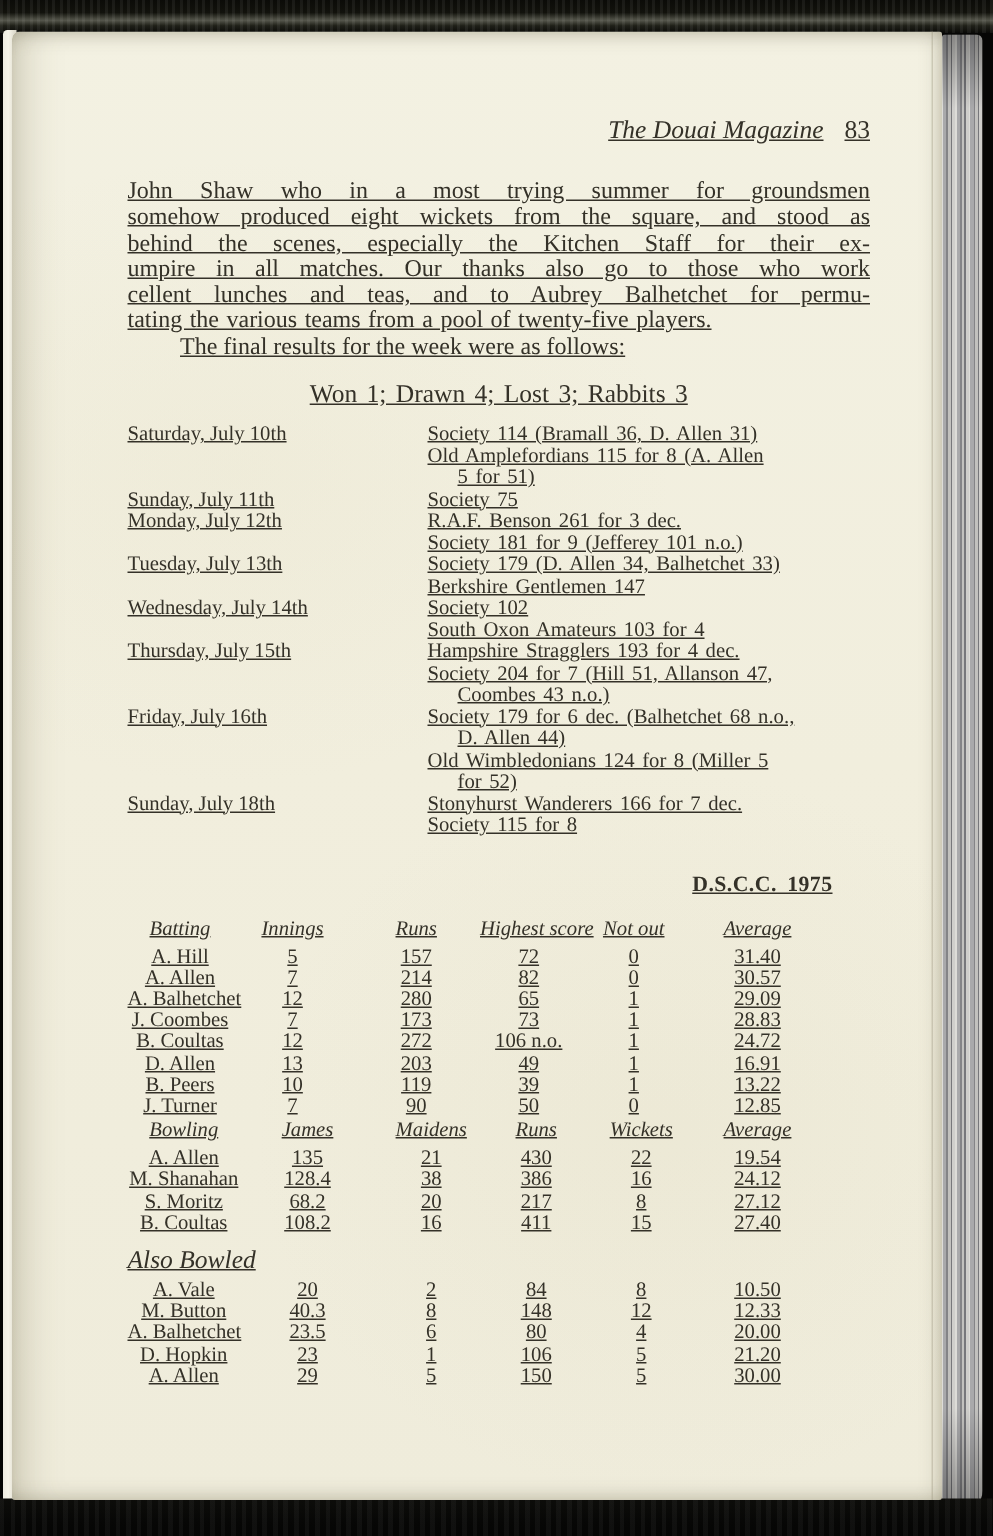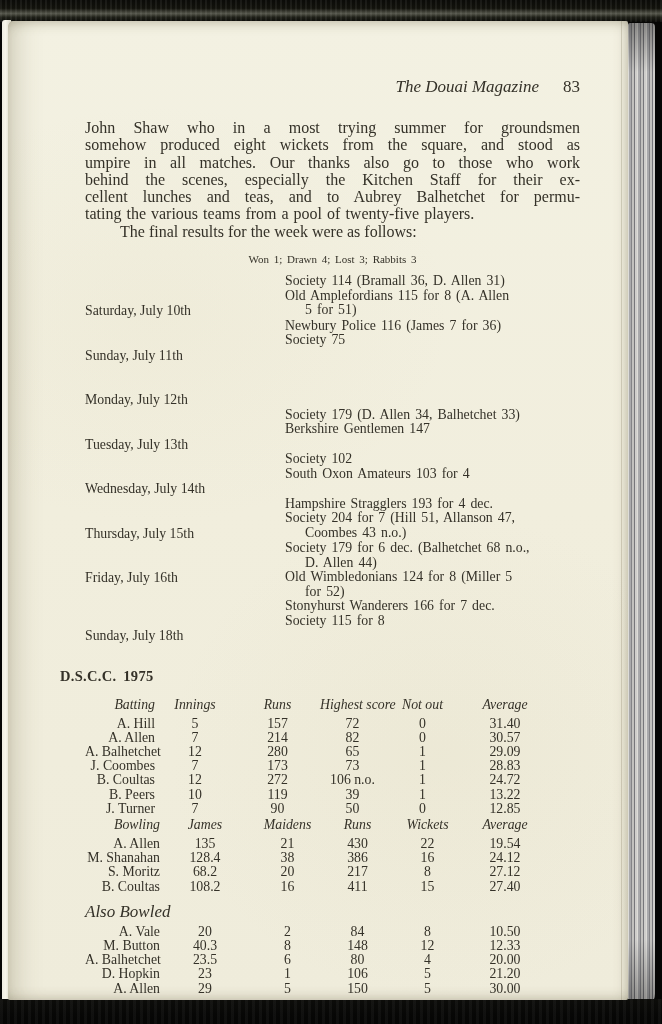--- a/index.html
+++ b/index.html
@@ -25,48 +25,48 @@
       radial-gradient(420px 300px at 24% 30%, rgba(214,205,168,0.10), rgba(0,0,0,0) 70%),
       radial-gradient(380px 340px at 70% 75%, rgba(210,202,168,0.12), rgba(0,0,0,0) 72%),
       linear-gradient(180deg,#f3f1e2 0%,#f1eedd 50%,#efecdb 100%);
     border-radius:5px 2px 2px 2px;
     box-shadow: inset 26px 0 30px -24px rgba(95,85,55,0.35),
                 inset -9px 0 14px -9px rgba(120,112,90,0.45),
                 inset 0 10px 14px -10px rgba(80,75,50,0.35),
                 inset 0 -10px 14px -10px rgba(80,75,50,0.30);}
   .page::after{content:"";position:absolute;top:0;bottom:0;right:6px;width:1px;
     background:rgba(150,143,120,0.35);}
-  .content{position:absolute;left:77px;right:48px;top:0;bottom:0;color:#343128;}
+  .content{position:absolute;left:77px;right:48px;top:0;bottom:0;color:#343128;text-decoration:underline;}
 
   .running-head{margin-top:56px;display:flex;justify-content:flex-end;align-items:baseline;
     gap:14px;font-size:17px;}
   .mag-title{font-style:italic;}
-  .page-num{font-style:normal;margin-left:10px;}
+  .page-num{font-style:normal;}
 
   .para{margin-top:22px;}
   .p-line{font-size:16px;line-height:17.3px;word-spacing:1px;white-space:normal;}
   .p-line.just{text-align:justify;text-align-last:justify;}
   .results-intro{padding-left:35px;font-size:16px;line-height:17.3px;}
 
-  .summary{margin-top:13px;text-align:center;font-size:11px;word-spacing:2px;}
+  .summary{margin-top:13px;text-align:center;font-size:17px;word-spacing:2px;}
 
   .fixtures{margin-top:9px;font-size:13.8px;line-height:14.5px;}
   .fixture{display:flex;}
-  .f-date{width:200px;flex:none;white-space:nowrap;margin-top:30px;}
+  .f-date{width:200px;flex:none;white-space:nowrap;}
   .f-res{flex:1;}
   .f-line{white-space:nowrap;word-spacing:1.6px;}
   .f-line.cont{padding-left:20px;}
 
-  .stats-title{margin:24px 0 0;text-align:left;transform:translateX(-25px);
+  .stats-title{margin:24px 0 0;text-align:right;transform:translateX(-25px);
     font-size:14.5px;font-weight:bold;letter-spacing:0.3px;word-spacing:3px;}
 
   table.stats{table-layout:fixed;border-collapse:collapse;width:495px;font-size:13.8px;color:#343128;}
   .stats th{font-style:italic;font-weight:normal;text-align:center;padding:0 0 4px;white-space:nowrap;}
   .stats td{text-align:center;line-height:14.2px;padding:0;white-space:nowrap;}
-  .stats th.name,.stats td.name{text-align:right;}
+  .stats th.name,.stats td.name{text-align:center;}
   #batting{margin-top:12px;}
   #bowling{margin-top:1px;}
   .also-title{margin-top:10px;font-style:italic;font-size:17px;line-height:15px;}
   #alsobowled{margin-top:6px;}
 </style>
 </head>
 <body>
 
 <div class="scene">
   <div class="cover-top"></div>
@@ -78,46 +78,49 @@
     <div class="content">
 
       <div class="running-head">
         <span class="mag-title">The Douai Magazine</span>
         <span class="page-num">83</span>
       </div>
 
       <div class="para" id="para">
           <div class="p-line just">John Shaw who in a most trying summer for groundsmen</div>
           <div class="p-line just">somehow produced eight wickets from the square, and stood as</div>
+          <div class="p-line just">behind the scenes, especially the Kitchen Staff for their ex-</div>
           <div class="p-line just">umpire in all matches. Our thanks also go to those who work</div>
-          <div class="p-line just">behind the scenes, especially the Kitchen Staff for their ex-</div>
           <div class="p-line just">cellent lunches and teas, and to Aubrey Balhetchet for permu-</div>
           <div class="p-line">tating the various teams from a pool of twenty-five players.</div>
         </div>
       <div class="results-intro">The final results for the week were as follows:</div>
       <div class="summary">Won 1; Drawn 4; Lost 3; Rabbits 3</div>
 
       <div class="fixtures" id="fixtures">
           <div class="fixture">
             <div class="f-date">Saturday, July 10th</div>
             <div class="f-res">
               <div class="f-line">Society 114 (Bramall 36, D. Allen 31)</div>
               <div class="f-line">Old Amplefordians 115 for 8 (A. Allen</div>
               <div class="f-line cont">5 for 51)</div>
             </div>
           </div>
           <div class="fixture">
             <div class="f-date">Sunday, July 11th</div>
             <div class="f-res">
-              <div class="f-line">Newbury Police 116 (James 7 for 36)</div>
               <div class="f-line">Society 75</div>
             </div>
           </div>
           <div class="fixture">
             <div class="f-date">Monday, July 12th</div>
+            <div class="f-res">
+              <div class="f-line">R.A.F. Benson 261 for 3 dec.</div>
+              <div class="f-line">Society 181 for 9 (Jefferey 101 n.o.)</div>
+            </div>
           </div>
           <div class="fixture">
             <div class="f-date">Tuesday, July 13th</div>
             <div class="f-res">
               <div class="f-line">Society 179 (D. Allen 34, Balhetchet 33)</div>
               <div class="f-line">Berkshire Gentlemen 147</div>
             </div>
           </div>
           <div class="fixture">
             <div class="f-date">Wednesday, July 14th</div>
@@ -214,20 +217,29 @@
             <tr>
               <td class="name">B. Coultas</td>
               <td>12</td>
               <td>272</td>
               <td>106 n.o.</td>
               <td>1</td>
               <td>24.72</td>
               <td></td>
             </tr>
             <tr>
+              <td class="name">D. Allen</td>
+              <td>13</td>
+              <td>203</td>
+              <td>49</td>
+              <td>1</td>
+              <td>16.91</td>
+              <td></td>
+            </tr>
+            <tr>
               <td class="name">B. Peers</td>
               <td>10</td>
               <td>119</td>
               <td>39</td>
               <td>1</td>
               <td>13.22</td>
               <td></td>
             </tr>
             <tr>
               <td class="name">J. Turner</td>

